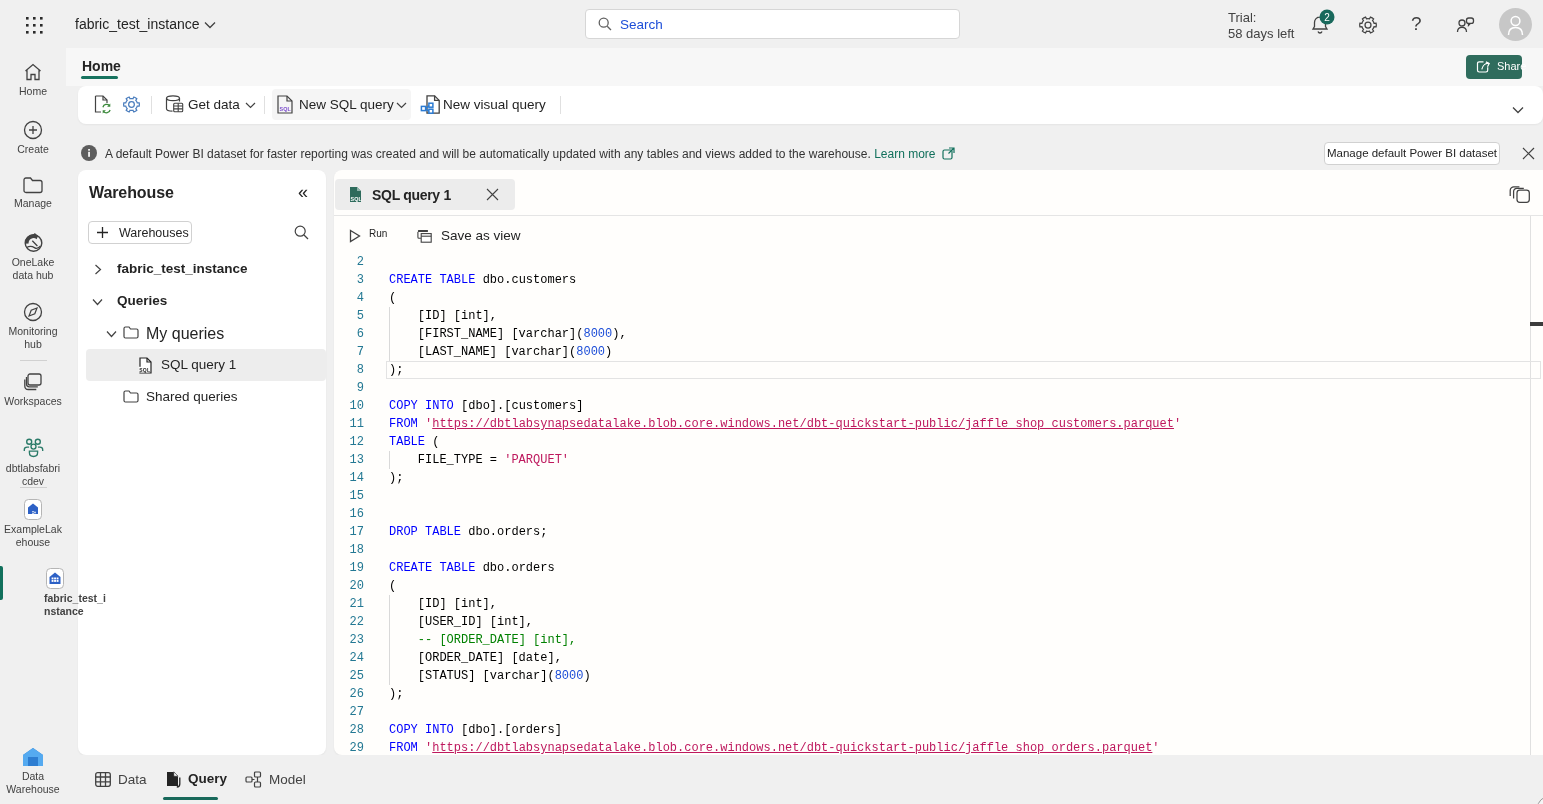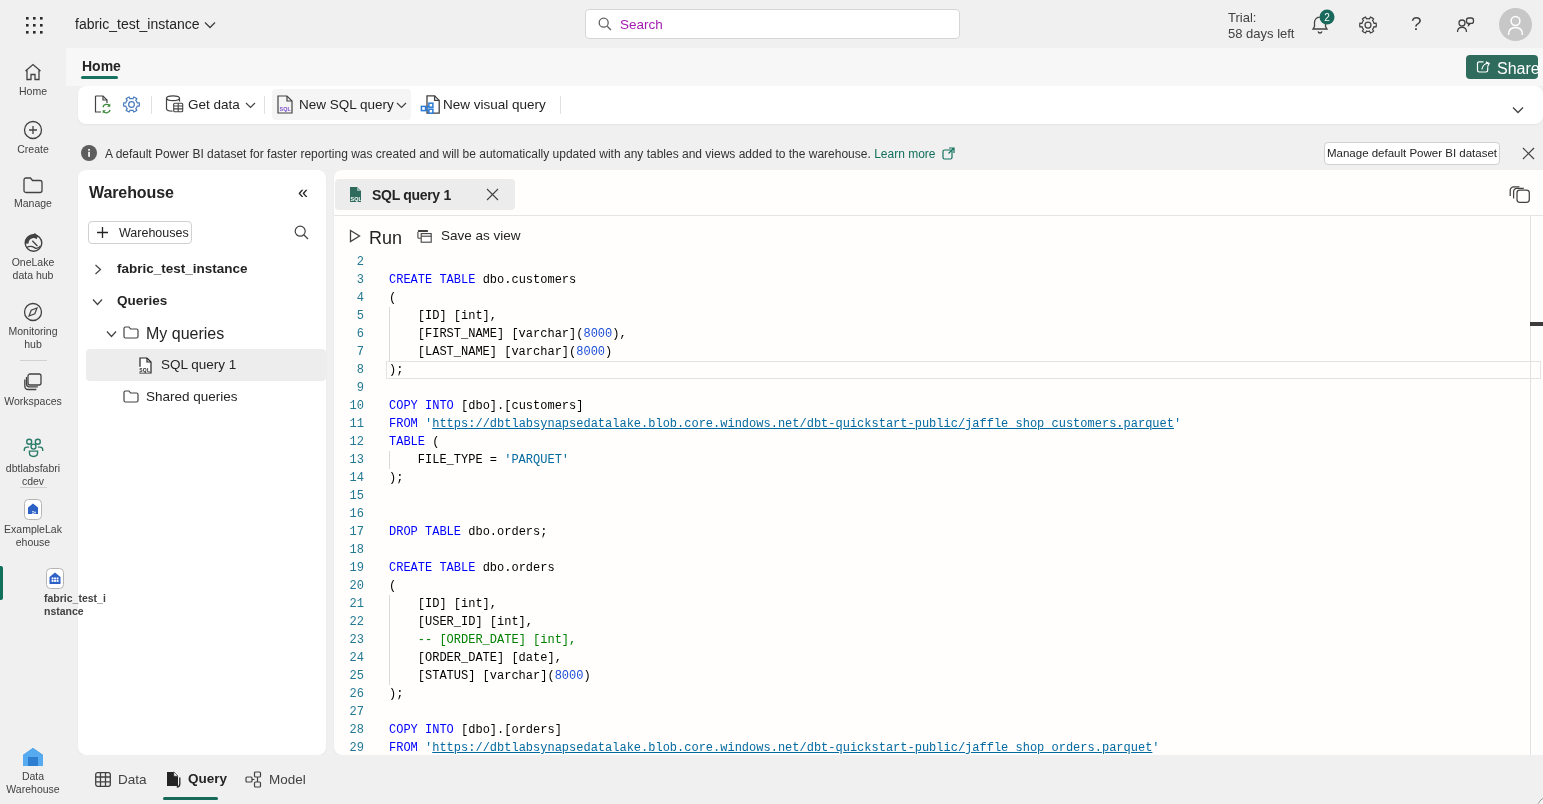--- a/index.html
+++ b/index.html
@@ -16,21 +16,21 @@
 .navlbl { margin-top:3px; line-height:13px; }
 
 .card { position:absolute; background:#ffffff; border-radius:8px; box-shadow:0 1px 2px rgba(0,0,0,0.05); }
 
 .vsep { position:absolute; width:1px; background:#e0e0e0; }
 .btnlbl { font-size:13.5px; color:#242424; }
 
 #gutter { position:absolute; left:334px; top:253px; width:30px; font-family:"Liberation Mono", monospace; font-size:12px; line-height:18px; color:#237893; text-align:right; white-space:pre; }
 #code { position:absolute; left:389px; top:253px; font-family:"Liberation Mono", monospace; font-size:12px; line-height:18px; color:#000; white-space:pre; }
 .kw { color:#0000ff; }
-.str { color:#0369a1;margin-top:39px; }
+.str { color:#be185d;margin-top:39px; }
 .num { color:#1d4ed8; }
 .cmt { color:#008000; }
 .lnk { text-decoration:underline; }
 </style>
 </head>
 <body>
 <div id="topbar" class="abs"></div>
 <div id="tabrow" class="abs"></div>
 <div id="sidebar" class="abs"></div>
 
@@ -50,21 +50,21 @@
 <div class="abs" style="left:75px;top:16px;font-size:14px;color:#242424;">fabric_test_instance</div>
 <svg class="abs" style="left:204px;top:21px" width="12" height="8" viewBox="0 0 12 8">
     <path d="M1 1.5 L6 6.5 L11 1.5" fill="none" stroke="#424242" stroke-width="1.3"></path>
   </svg>
 
 <div class="abs" style="left:585px;top:9px;width:375px;height:30px;background:#fff;border:1px solid #d6d6d6;border-radius:4px;"></div>
 <svg class="abs" style="left:598px;top:17px" width="14" height="14" viewBox="0 0 14 14">
     <circle cx="5.7" cy="5.7" r="4.5" fill="none" stroke="#616161" stroke-width="1.3"></circle>
     <path d="M9.2 9.2 L13 13" stroke="#616161" stroke-width="1.3"></path>
   </svg>
-<div class="abs" style="left:620px;top:17px;font-size:13.5px;color:#a21caf;">Search</div>
+<div class="abs" style="left:620px;top:17px;font-size:13.5px;color:#1d4ed8;">Search</div>
 
 <div class="abs" style="left:1228px;top:10px;font-size:13px;line-height:15.5px;color:#424242;">Trial:<br>58 days left</div>
 
 <svg class="abs" style="left:1310px;top:15px" width="20" height="20" viewBox="0 0 20 20">
     <path d="M10 2 C6.7 2 4.5 4.4 4.5 7.6 L4.5 11.5 L3 14 L17 14 L15.5 11.5 L15.5 7.6 C15.5 4.4 13.3 2 10 2 Z" fill="none" stroke="#424242" stroke-width="1.3"></path>
     <path d="M8 16.5 C8.4 17.6 9.1 18 10 18 C10.9 18 11.6 17.6 12 16.5" fill="none" stroke="#424242" stroke-width="1.3"></path>
   </svg>
 <svg class="abs" style="left:1319px;top:9px" width="16" height="16" viewBox="0 0 16 16">
     <circle cx="8" cy="8" r="7.5" fill="#19695c"></circle>
     <text x="8" y="11.5" text-anchor="middle" font-size="10" fill="#fff" font-family="Liberation Sans">2</text>
@@ -86,21 +86,21 @@
 
 <svg class="abs" style="left:1499px;top:8px" width="33" height="33" viewBox="0 0 33 33">
     <circle cx="16.5" cy="16.5" r="16.5" fill="#c7c7c7"></circle>
     <circle cx="16.5" cy="13" r="4.4" fill="none" stroke="#fff" stroke-width="1.5"></circle>
     <path d="M9.5 27 c0-5 3-7.5 7-7.5 s7 2.5 7 7.5" fill="none" stroke="#fff" stroke-width="1.5"></path>
   </svg>
 
 <div class="abs" style="left:82px;top:58px;font-size:14px;font-weight:700;color:#242424;">Home</div>
 <div class="abs" style="left:81px;top:76px;width:37px;height:3px;background:#17735f;border-radius:2px;"></div>
 
-<div class="abs" style="left:1466px;top:55px;width:72px;height:24px;background:#2f6c5d;border-radius:4px;color:#fff;font-size:16px;">
+<div class="abs" style="left:1466px;top:55px;width:56px;height:24px;background:#2f6c5d;border-radius:4px;color:#fff;font-size:11px;">
   <svg class="abs" style="left:10px;top:5px" width="15" height="14" viewBox="0 0 15 14">
       <path d="M7.5 1.8 H3.2 C2.1 1.8 1.5 2.4 1.5 3.5 V10.3 C1.5 11.4 2.1 12 3.2 12 H10 C11.1 12 11.7 11.4 11.7 10.3 V7.2" fill="none" stroke="#fff" stroke-width="1.2"></path>
       <path d="M9.9 1.9 L13.2 3.5 L11.5 6.8" fill="none" stroke="#fff" stroke-width="1.2"></path>
       <path d="M13 3.5 C9.7 3.1 6.7 5.4 5.8 9.4" fill="none" stroke="#fff" stroke-width="1.2"></path>
     </svg>
   <span class="abs" style="left:31px;top:4.5px;">Share</span>
 </div>
 
 <div class="card" style="left:78px;top:86px;width:1465px;height:38px;"></div>
 
@@ -224,21 +224,21 @@
 <svg class="abs" style="left:1509px;top:186px" width="21" height="17" viewBox="0 0 21 17">
     <rect x="8" y="4" width="12.3" height="12.3" rx="2.8" fill="none" stroke="#424242" stroke-width="1.25"></rect>
     <path d="M4.6 12.5 v-7 a3.2 3.2 0 0 1 3.2 -3.2 h7" fill="none" stroke="#424242" stroke-width="1.25"></path>
     <path d="M1.2 10 v-5.6 a3.6 3.6 0 0 1 3.6 -3.6 h5.6" fill="none" stroke="#424242" stroke-width="1.25"></path>
   </svg>
 <div class="abs" style="left:334px;top:215px;width:1209px;height:1px;background:#e5e5e5;"></div>
 
 <svg class="abs" style="left:349px;top:229px" width="12" height="14" viewBox="0 0 12 14">
     <path d="M1.5 1.5 L10.5 7 L1.5 12.5 Z" fill="none" stroke="#424242" stroke-width="1.3"></path>
   </svg>
-<div class="abs" style="left:369px;top:228px;font-size:18px;color:#242424;">Run</div>
+<div class="abs" style="left:369px;top:228px;font-size:10px;color:#242424;">Run</div>
 <svg class="abs" style="left:417px;top:229px" width="15" height="15" viewBox="0 0 15 15">
     <path d="M0.9 6.8 V1.9 c0-.6.4-1 1-1 h9 v2.2 h-10 z" fill="#424242"></path>
     <path d="M0.9 3 V8.3 c0 .6 .4 1 1 1 h2" fill="none" stroke="#424242" stroke-width="1.1"></path>
     <rect x="4.2" y="4.6" width="10" height="8.6" fill="#fff" stroke="#424242" stroke-width="1.1"></rect>
     <path d="M4.2 7.2 h10" stroke="#424242" stroke-width="1.1"></path>
   </svg>
 <div class="abs" style="left:441px;top:228px;font-size:13.5px;color:#242424;">Save as view</div>
 
 <div class="abs" style="left:389px;top:307px;width:1px;height:54px;background:#d9d9d9;"></div>
 <div class="abs" style="left:389px;top:451px;width:1px;height:18px;background:#d9d9d9;"></div>

